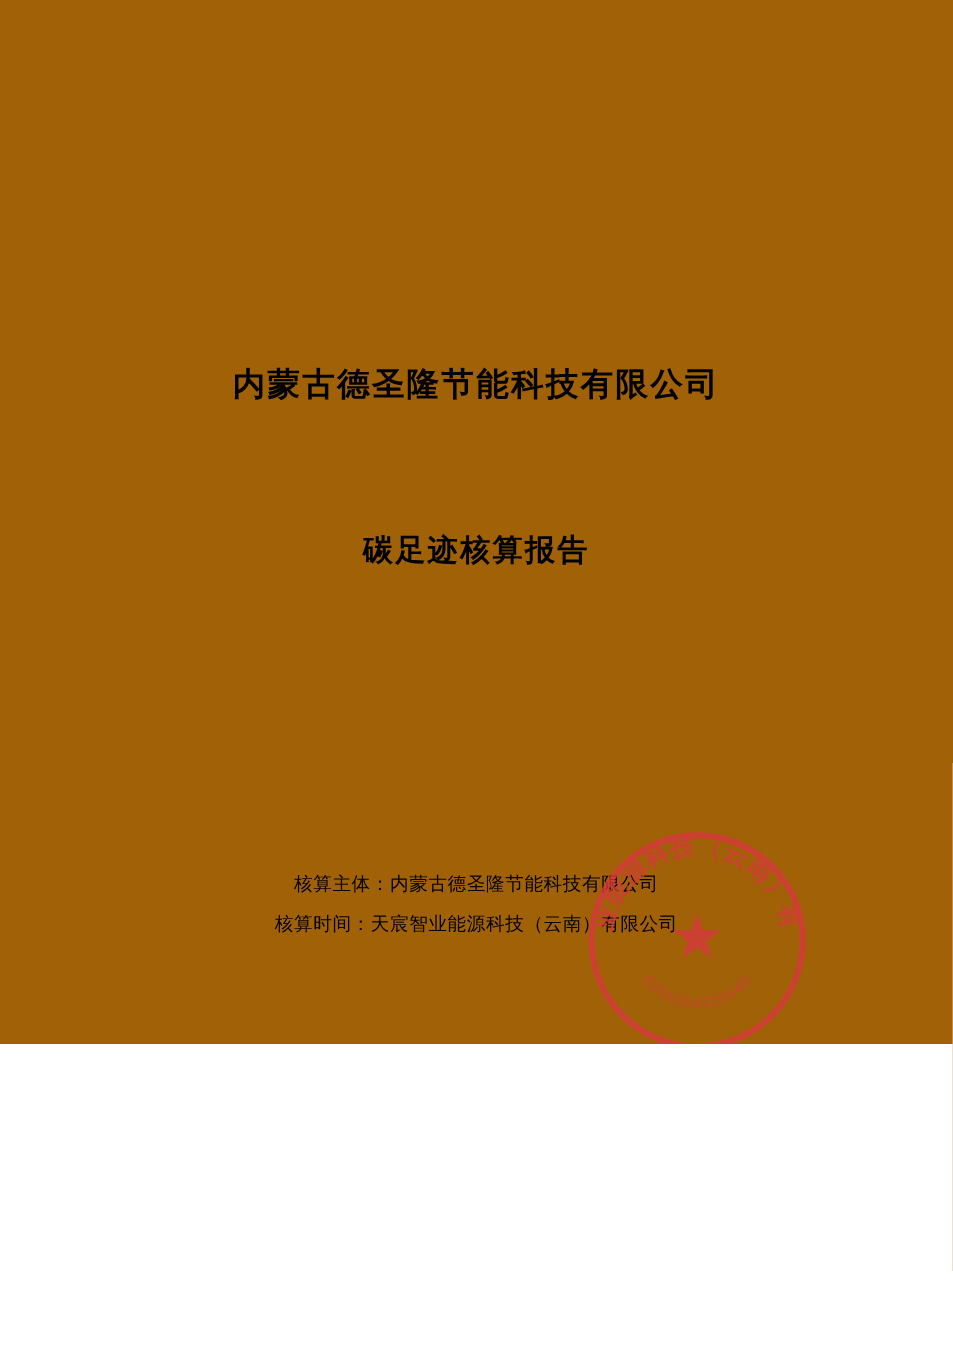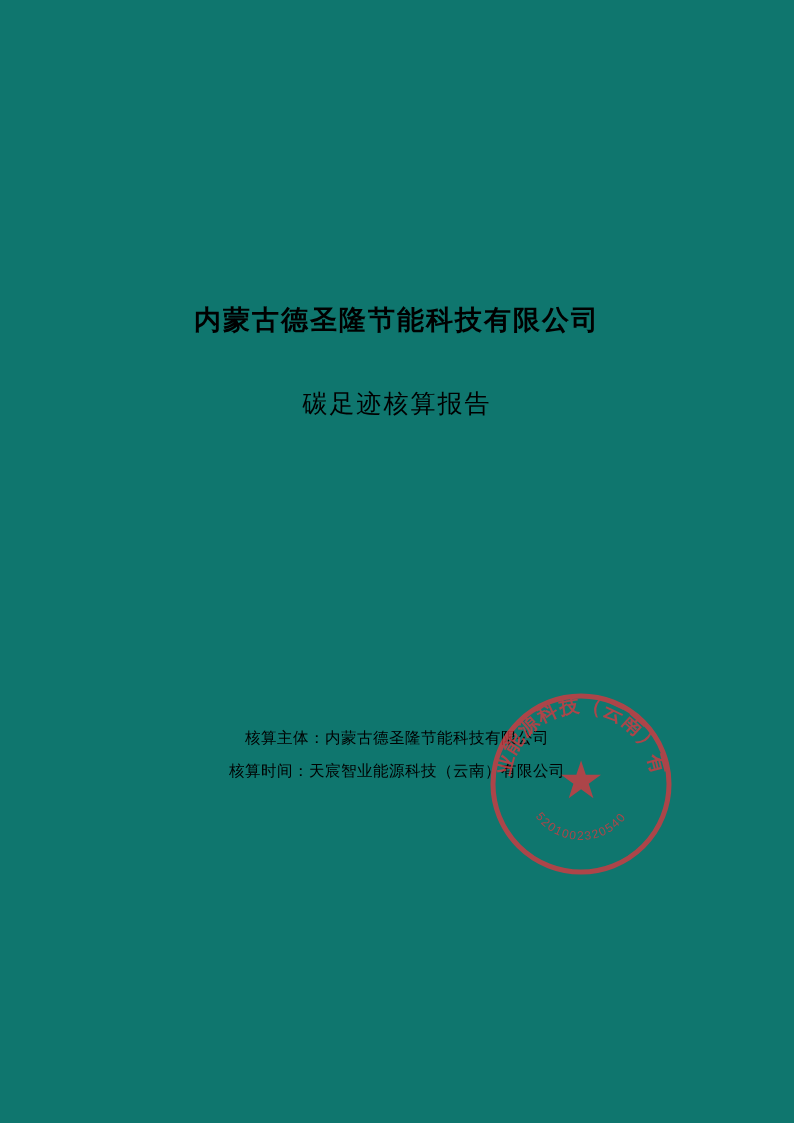--- a/index.html
+++ b/index.html
@@ -7,46 +7,46 @@
     padding: 0;
   }
   body {
     background: #ffffff;
     font-family: "Liberation Serif", "DejaVu Serif", serif;
     color: #000000;
   }
   .page {
     position: relative;
     width: 794px;
-    height: 1123px;
+    height: 870px;
     margin: 0 auto;
-    background: #0f766e;
+    background: #a16207;
     overflow: hidden;
   }
 
   .title-block {
     position: absolute;
     top: 300px;
     left: 0;
     width: 794px;
     text-align: center;
   }
   .doc-title-line1 {
     font-size: 27px;
     font-weight: bold;
     letter-spacing: 2px;
     line-height: 1.5;
     font-family: "Liberation Serif", "DejaVu Serif", serif;
   }
   .doc-title-line2 {
     font-size: 25px;
-    font-weight: normal;
+    font-weight: bold;
     letter-spacing: 2px;
     line-height: 1.5;
-    margin-top: 44px;
+    margin-top: 100px;
     font-family: "Liberation Serif", "DejaVu Serif", serif;
   }
 
   .meta-block {
     position: absolute;
     top: 722px;
     left: 0;
     width: 794px;
     text-align: center;
   }

